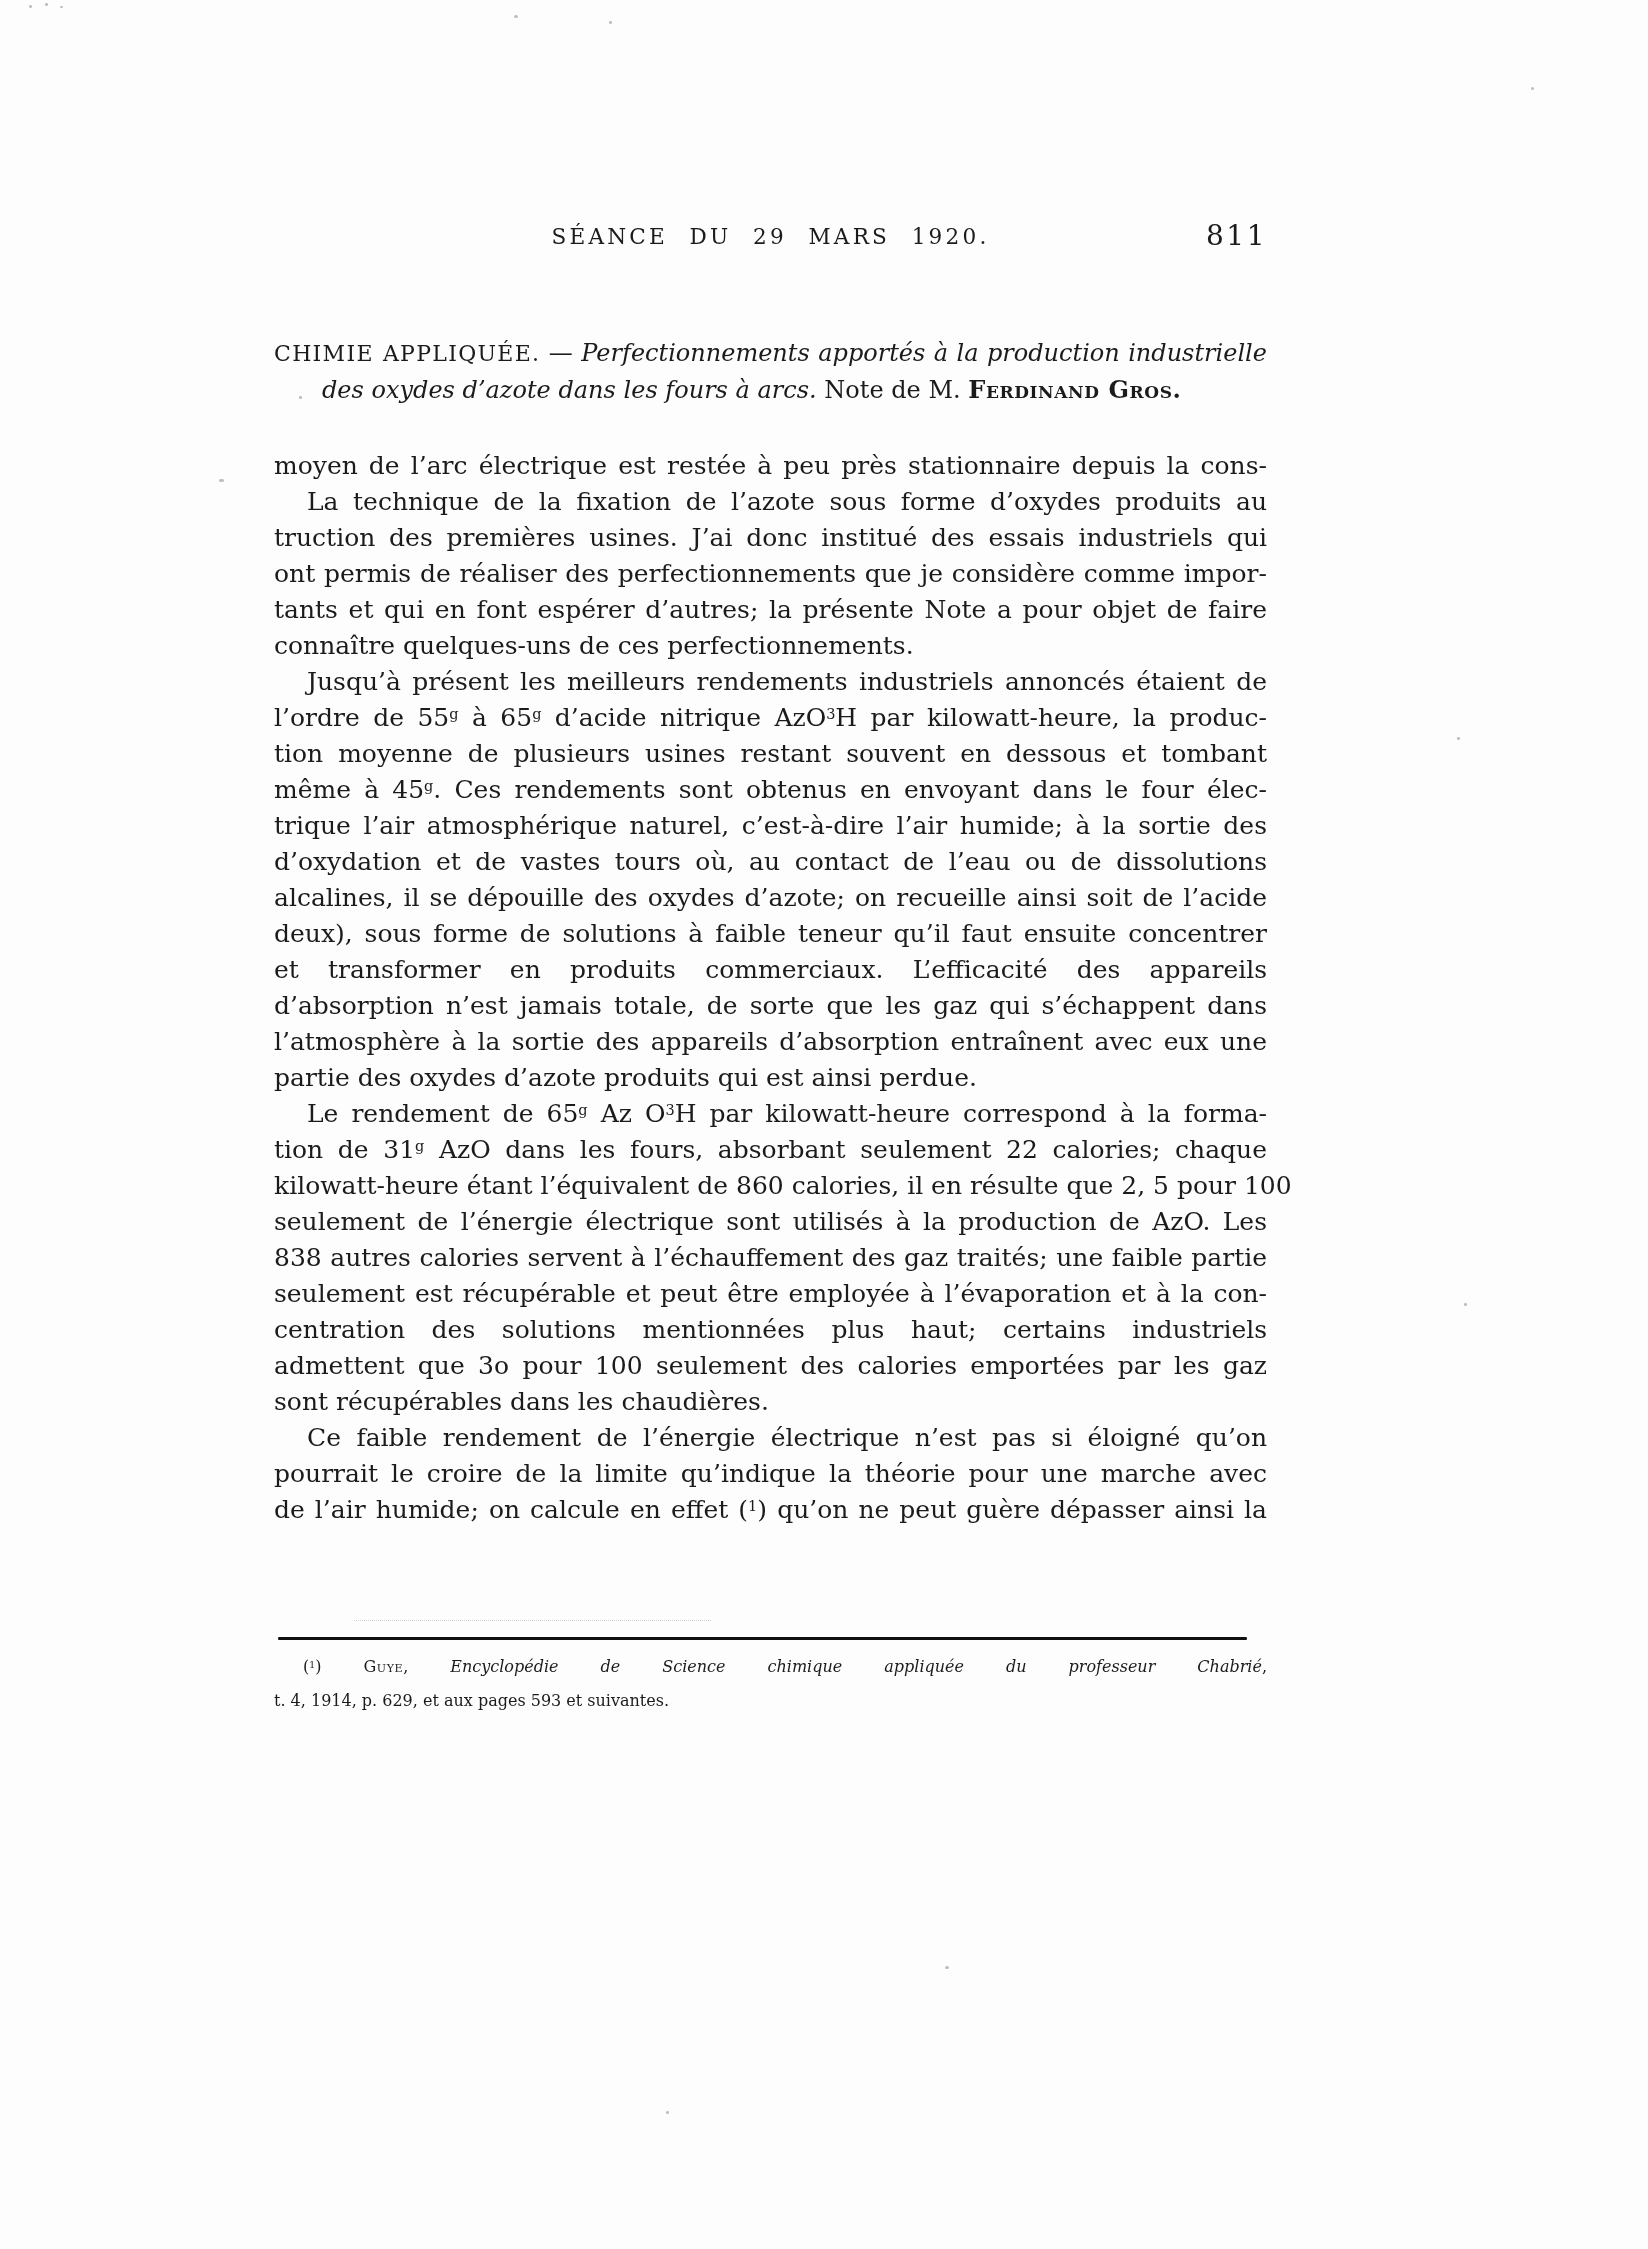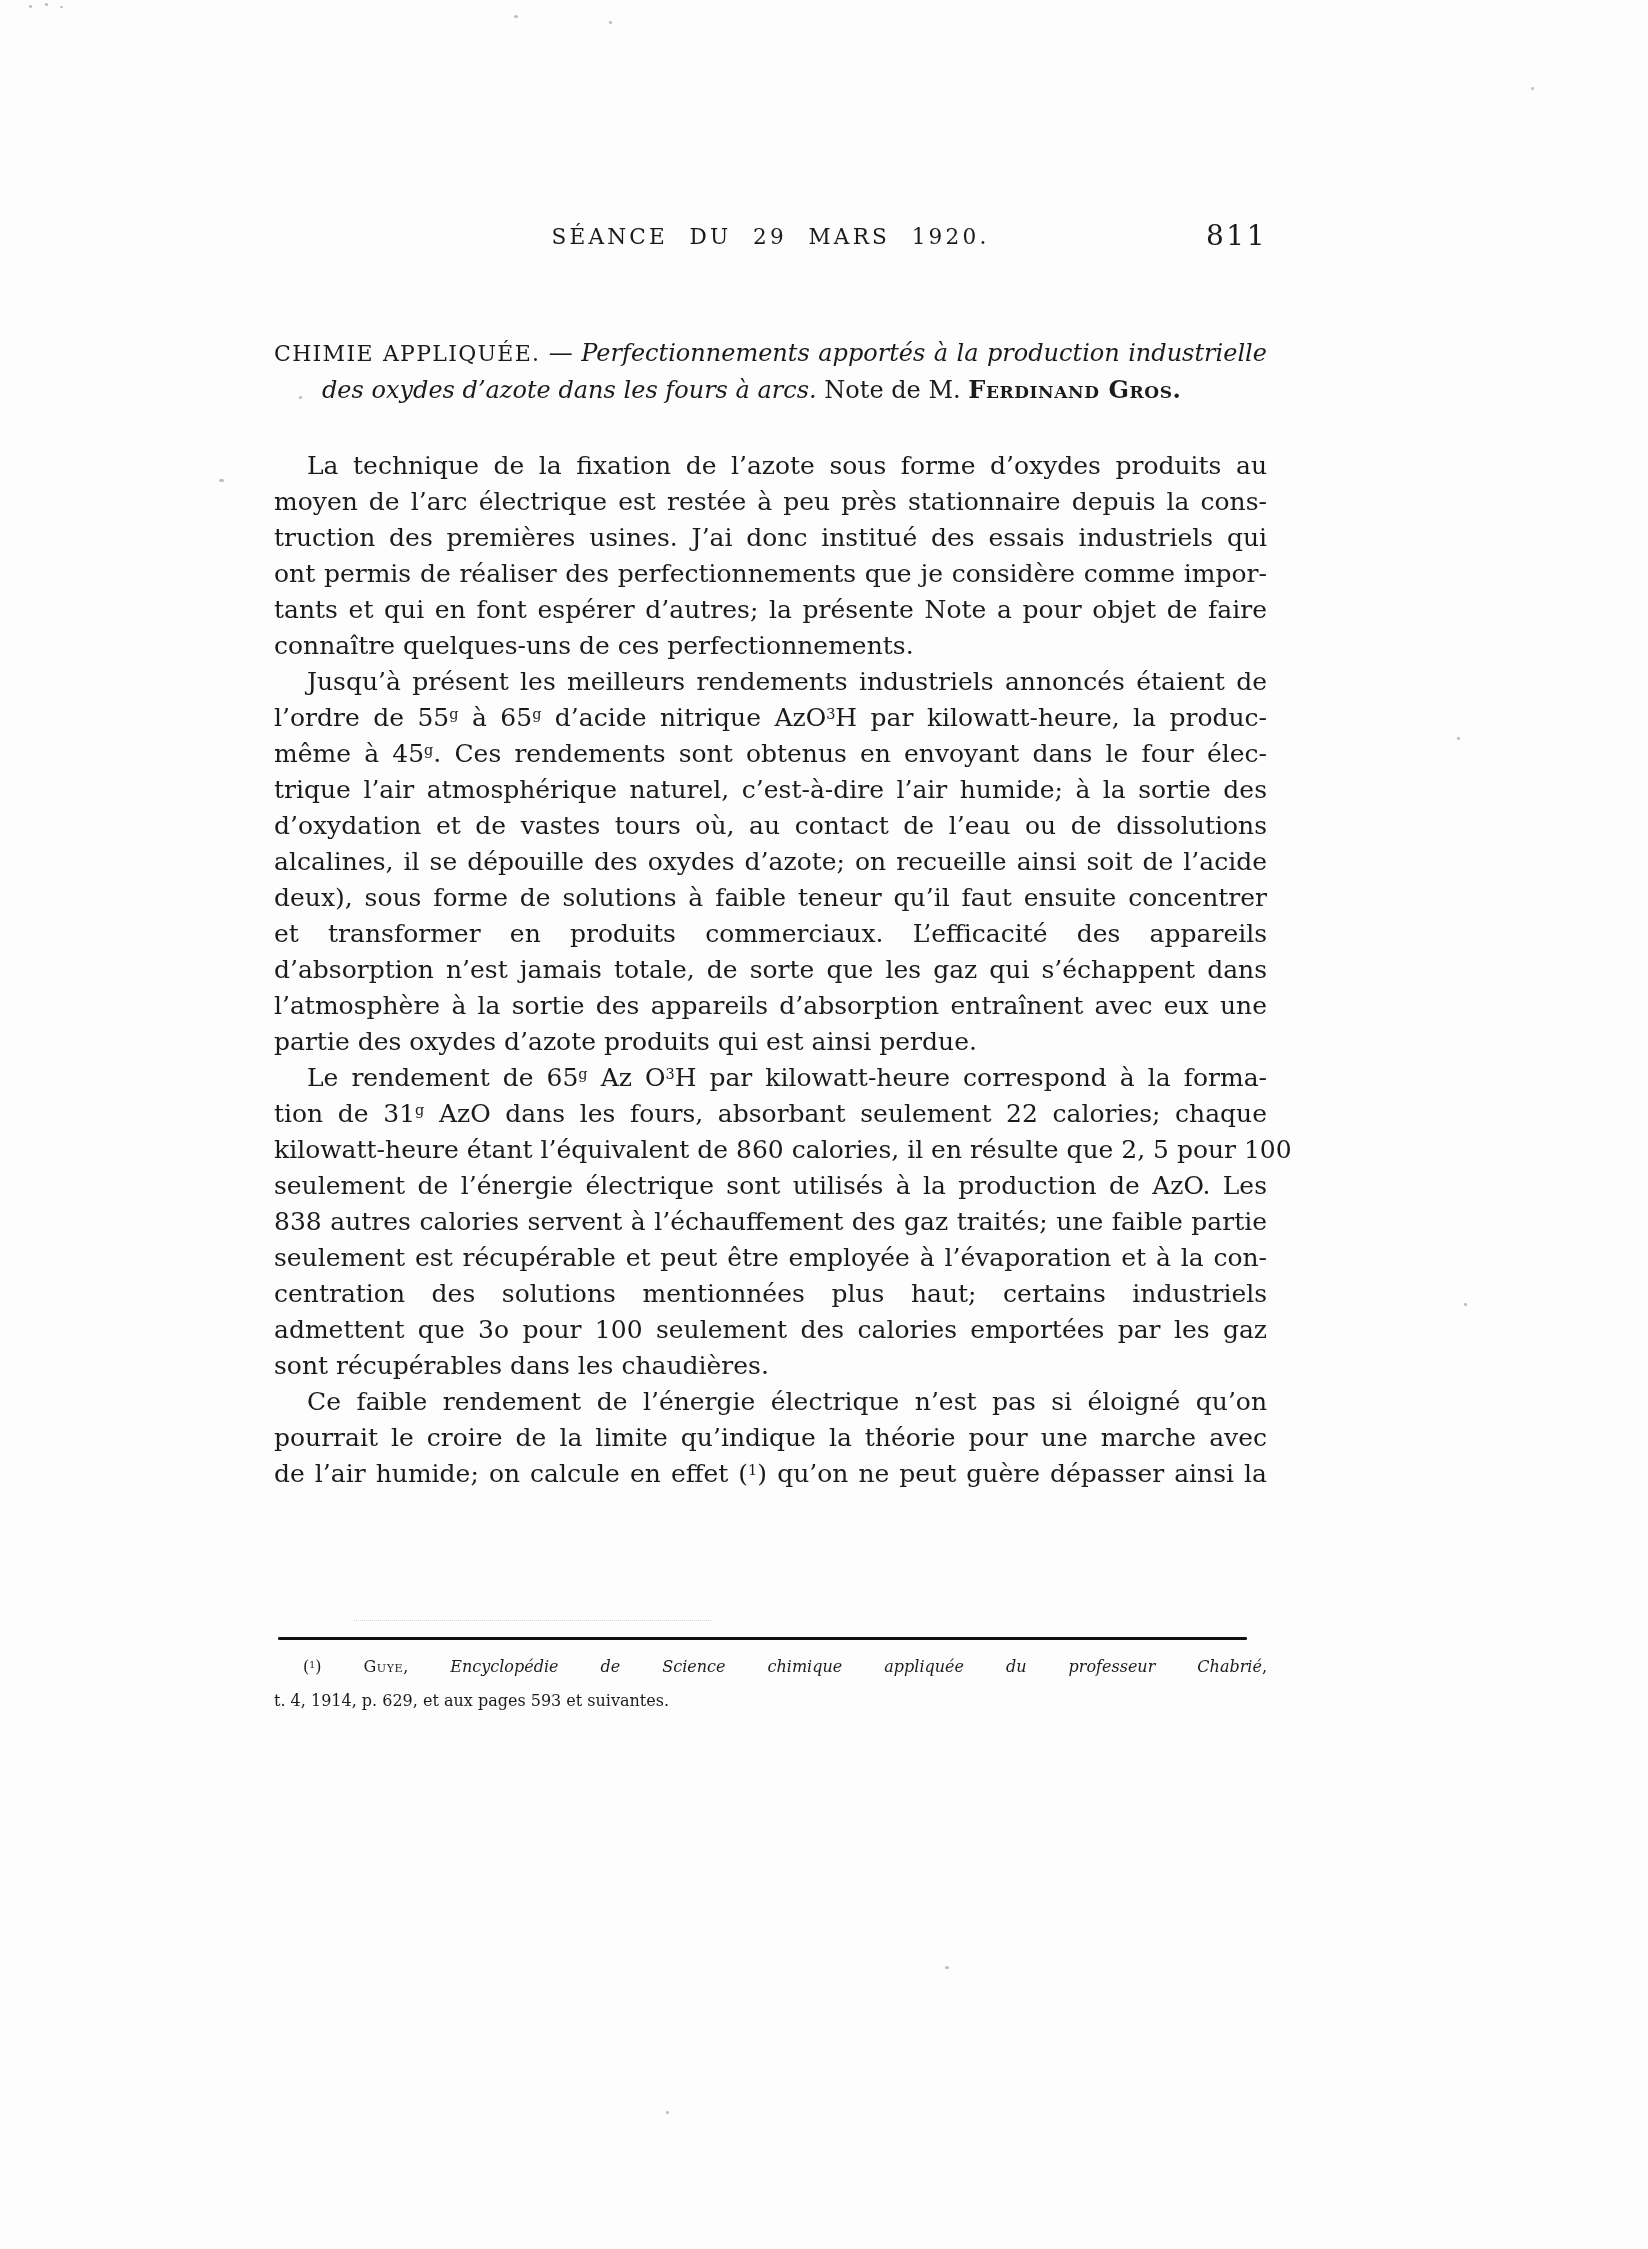--- a/index.html
+++ b/index.html
@@ -95,30 +95,31 @@
     </div>
     <div class="title-l2">
       <i class="subject">des oxydes d’azote dans les fours à arcs.</i>
       <span>Note de M.</span>
       <span class="author">Ferdinand Gros.</span>
     </div>
   </div>
 
   <div class="article-body">
     <div class="paragraph">
+      <div class="line">moyen de l’arc électrique est restée à peu près stationnaire depuis la cons-</div>
       <div class="line first">La technique de la fixation de l’azote sous forme d’oxydes produits au</div>
-      <div class="line">moyen de l’arc électrique est restée à peu près stationnaire depuis la cons-</div>
       <div class="line">truction des premières usines. J’ai donc institué des essais industriels qui</div>
       <div class="line">ont permis de réaliser des perfectionnements que je considère comme impor-</div>
       <div class="line">tants et qui en font espérer d’autres; la présente Note a pour objet de faire</div>
       <div class="line end">connaître quelques-uns de ces perfectionnements.</div>
     </div>
     <div class="paragraph">
       <div class="line first">Jusqu’à présent les meilleurs rendements industriels annoncés étaient de</div>
       <div class="line">l’ordre de 55<sup>g</sup> à 65<sup>g</sup> d’acide nitrique AzO<sup>3</sup>H par kilowatt-heure, la produc-</div>
+      <div class="line">tion moyenne de plusieurs usines restant souvent en dessous et tombant</div>
       <div class="line">même à 45<sup>g</sup>. Ces rendements sont obtenus en envoyant dans le four élec-</div>
       <div class="line">trique l’air atmosphérique naturel, c’est-à-dire l’air humide; à la sortie des</div>
       <div class="line">d’oxydation et de vastes tours où, au contact de l’eau ou de dissolutions</div>
       <div class="line">alcalines, il se dépouille des oxydes d’azote; on recueille ainsi soit de l’acide</div>
       <div class="line">deux), sous forme de solutions à faible teneur qu’il faut ensuite concentrer</div>
       <div class="line">et transformer en produits commerciaux. L’efficacité des appareils</div>
       <div class="line">d’absorption n’est jamais totale, de sorte que les gaz qui s’échappent dans</div>
       <div class="line">l’atmosphère à la sortie des appareils d’absorption entraînent avec eux une</div>
       <div class="line end">partie des oxydes d’azote produits qui est ainsi perdue.</div>
     </div>

